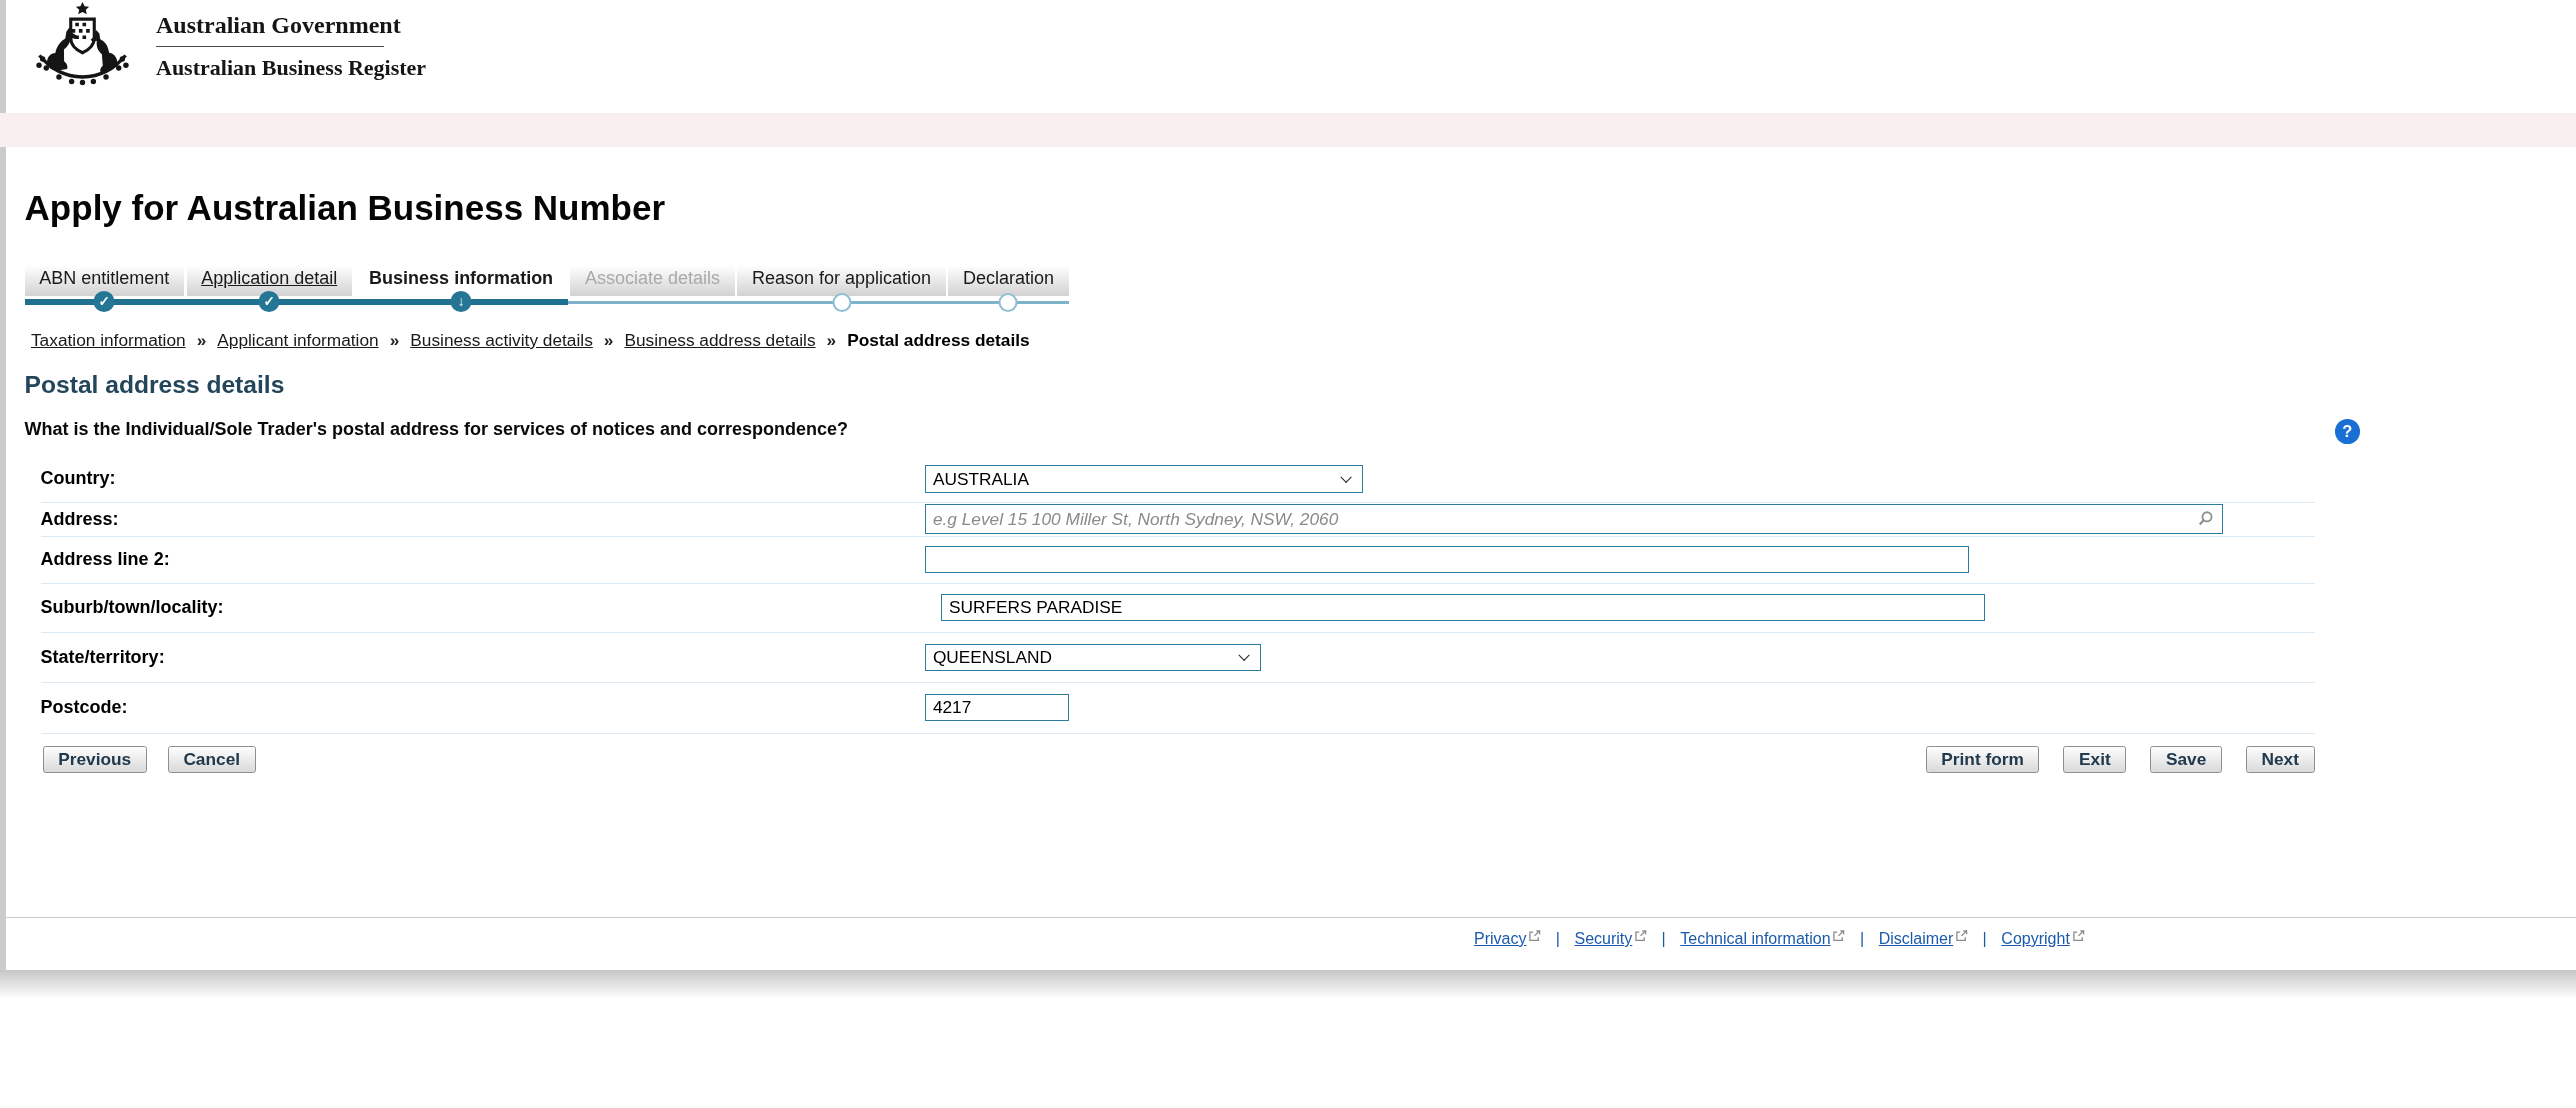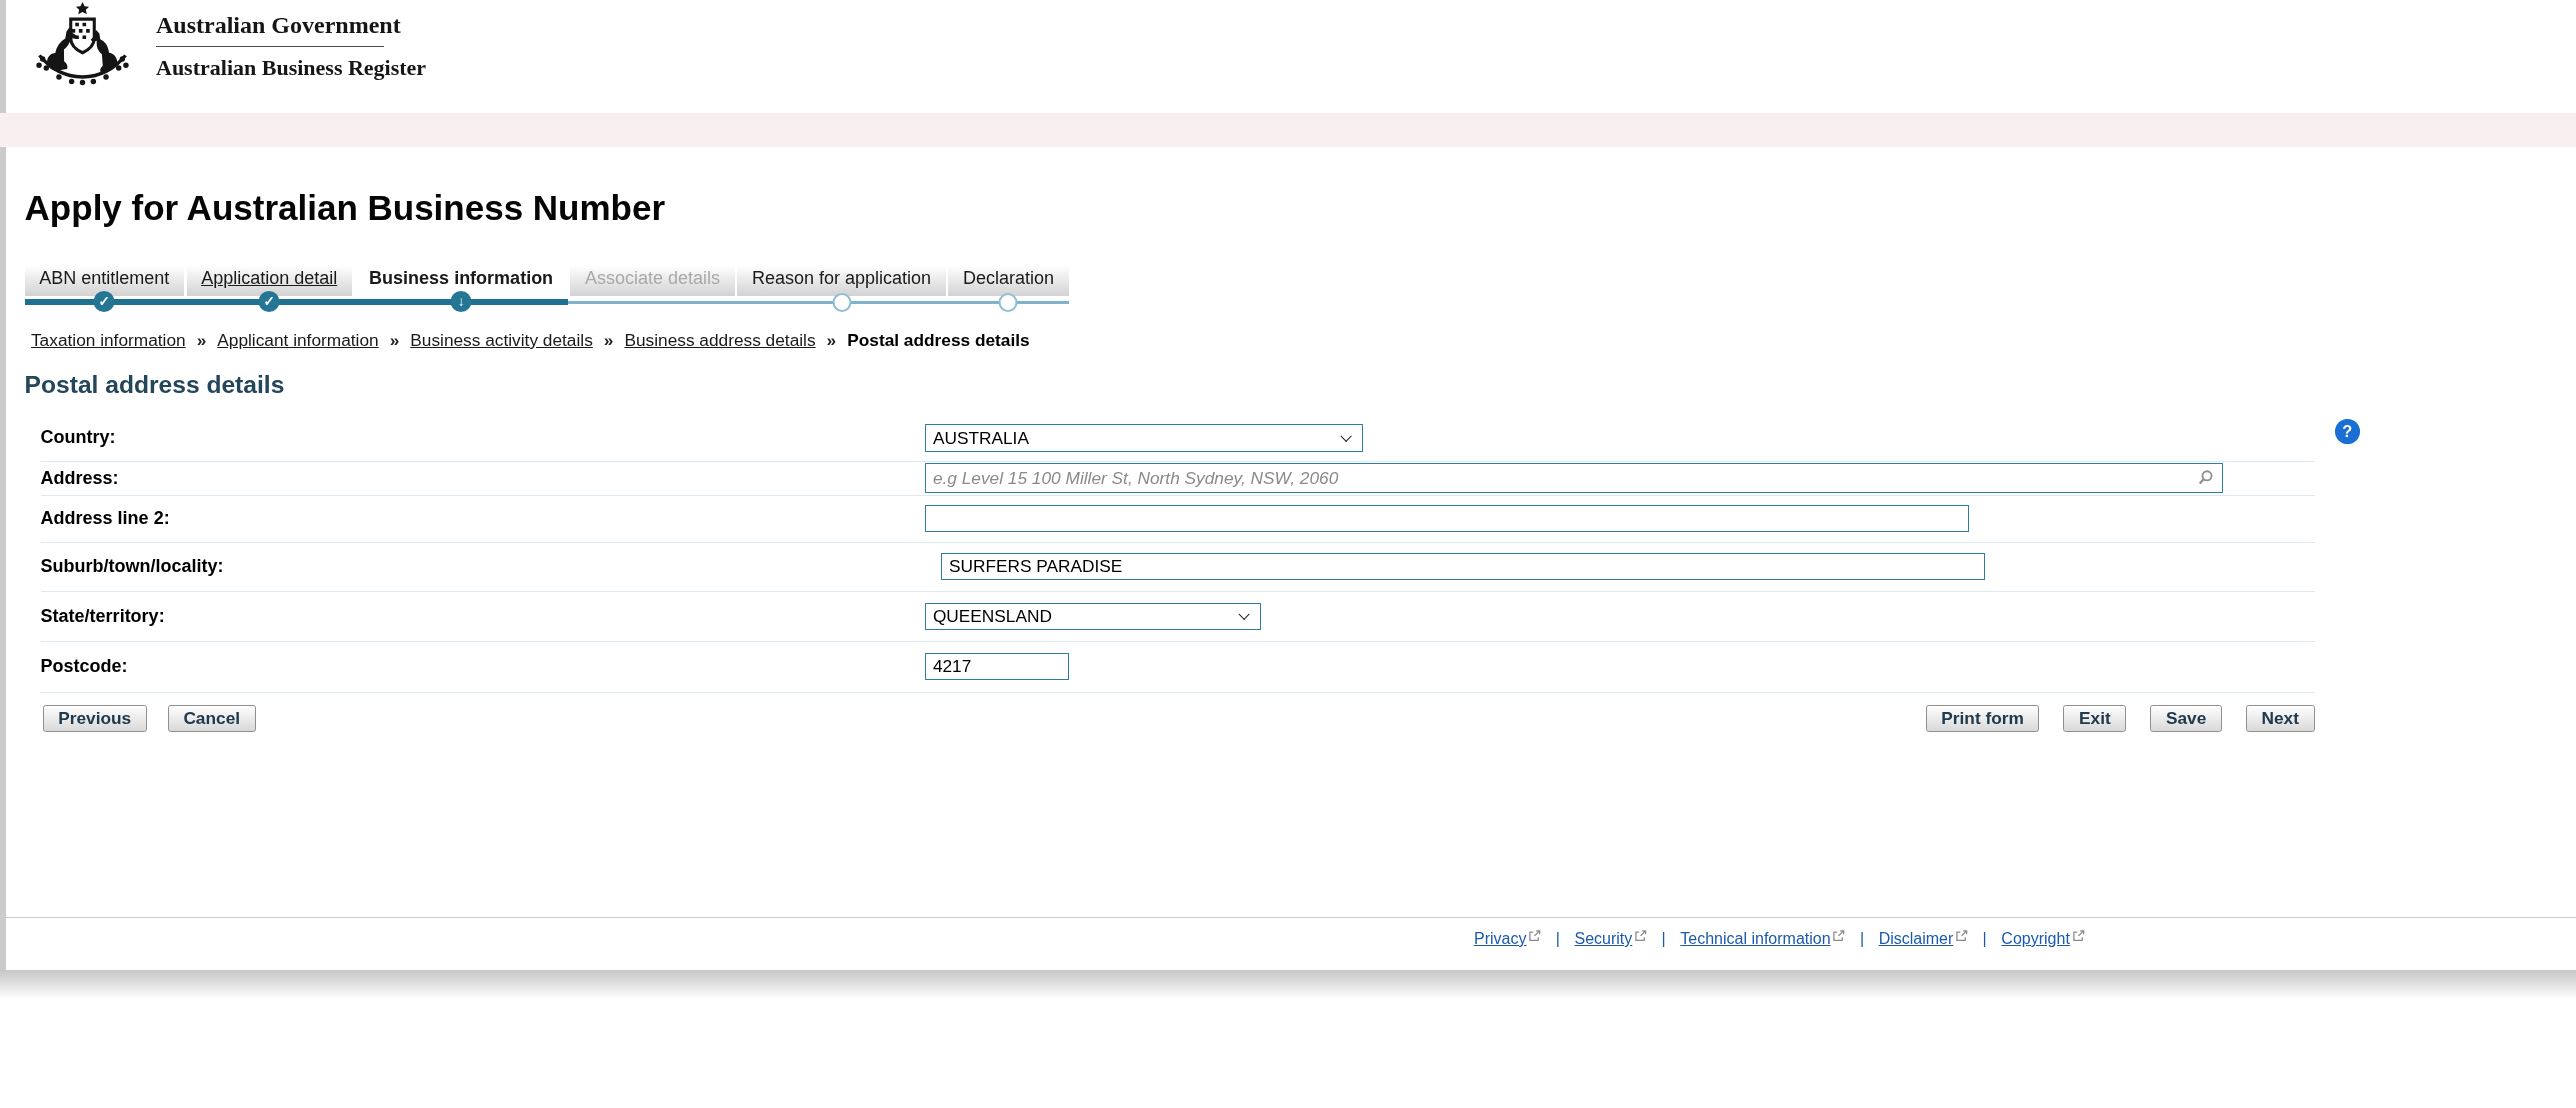--- a/index.html
+++ b/index.html
@@ -181,20 +181,21 @@
     <span class="bc-link">Applicant information</span>
     <span class="bc-sep">»</span>
     <span class="bc-link">Business activity details</span>
     <span class="bc-sep">»</span>
     <span class="bc-link">Business address details</span>
     <span class="bc-sep">»</span>
     <span class="bc-current">Postal address details</span>
   </nav>
 
   <h2 class="section-heading">Postal address details</h2>
+  <div class="question">What is the Individual/Sole Trader's postal address for services of notices and correspondence?</div>
 
   <div class="form">
 
     <div class="row r-country">
       <div class="row-label">Country:</div>
       <span class="select-wrap">
         <select class="ctl country-select">
           <option>AUSTRALIA</option>
         </select>
         <span class="chev"></span>

